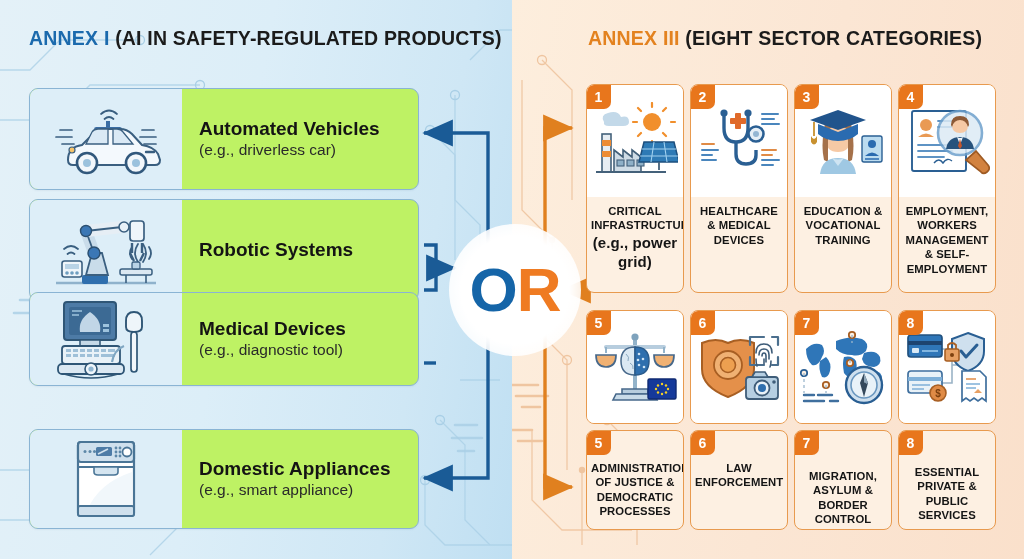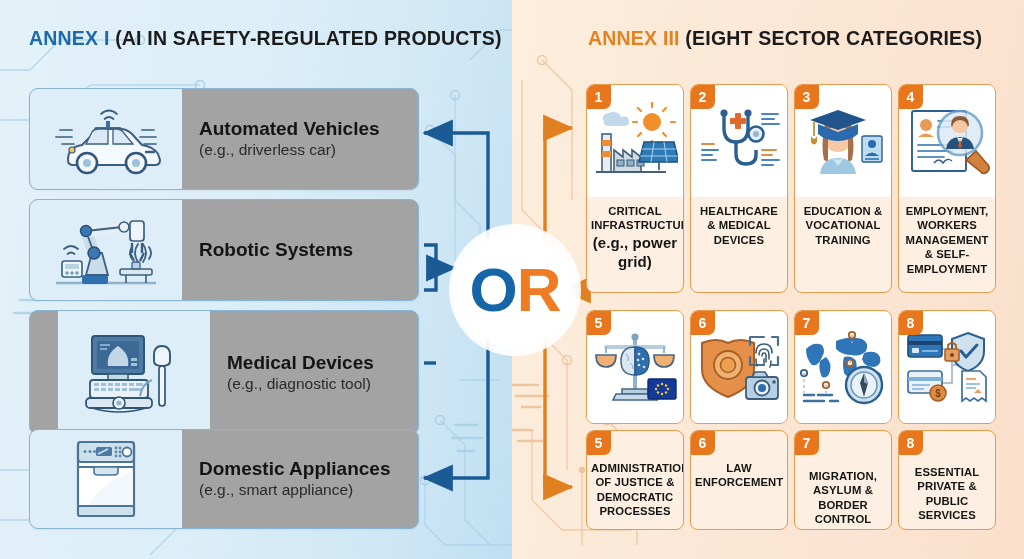--- a/index.html
+++ b/index.html
@@ -21,21 +21,21 @@
   .title { position:absolute; top:27px; font-size:19.5px; font-weight:bold; letter-spacing:.2px; white-space:nowrap; }
   .title-left  { left:29px; color:#1b1b1b; }
   .title-right { left:588px; color:#1b1b1b; }
   .annex-blue   { color:#1b6aad; }
   .annex-orange { color:#e3821f; }
 
   
   .lcard {
     position:absolute; left:29px; width:390px;
     border:1.6px solid #8ab4d4; border-radius:9px;
-    background:#a3a3a3; overflow:hidden; display:flex; align-items:stretch;
+    background:#bef264; overflow:hidden; display:flex; align-items:stretch;
     box-shadow:0 1px 2px rgba(30,70,110,.06);
   }
   .lcard-ico {
     width:152px; flex:0 0 152px; background:#ddeef8;
     display:flex; align-items:center; justify-content:center;
   }
   .lcard-txt { flex:1; display:flex; flex-direction:column; justify-content:center; padding-left:17px; }
   .lcard-title { font-size:19px; font-weight:bold; color:#141414; line-height:1.12; }
   .lcard-sub   { font-size:15.5px; color:#2a2a2a; line-height:1.2; margin-top:2px; }
 
@@ -234,21 +234,21 @@
         <rect x="74" y="60" width="32" height="6" rx="2" fill="#dbe8f2" stroke="#3a5f80" stroke-width="1.5"></rect>
         <path d="M80 66 v8 M100 66 v8" stroke="#3a5f80" stroke-width="1.6"></path>
         <rect x="86" y="53" width="8" height="7" rx="1.5" fill="#b9d3e6" stroke="#3a5f80" stroke-width="1.3"></rect>
       </svg>
     </div>
     <div class="lcard-txt">
       <div class="lcard-title">Robotic Systems</div>
     </div>
   </div>
 
-  <div class="lcard" style="top:310px;height:125px;padding-left:28px;">
+  <div class="lcard" style="top:292px;height:94px;">
     <div class="lcard-ico">
       <svg width="120" height="90" viewBox="0 0 120 90">
         <rect x="18" y="8" width="52" height="38" rx="3" fill="#4d7ba6" stroke="#2f5676" stroke-width="2"></rect>
         <rect x="23" y="13" width="42" height="28" rx="2" fill="#3c6a94"></rect>
         <path d="M44 18 q12 8 10 20 h-20 q-2-12 10-20z" fill="#cfe2f0" opacity=".9"></path>
         <g stroke="#9dc3dd" stroke-width="1.4">
             <path d="M26 17 h10 M26 21 h7"></path>
           </g>
         <g fill="#9dc3dd">
             <rect x="57" y="30" width="6" height="3"></rect>

